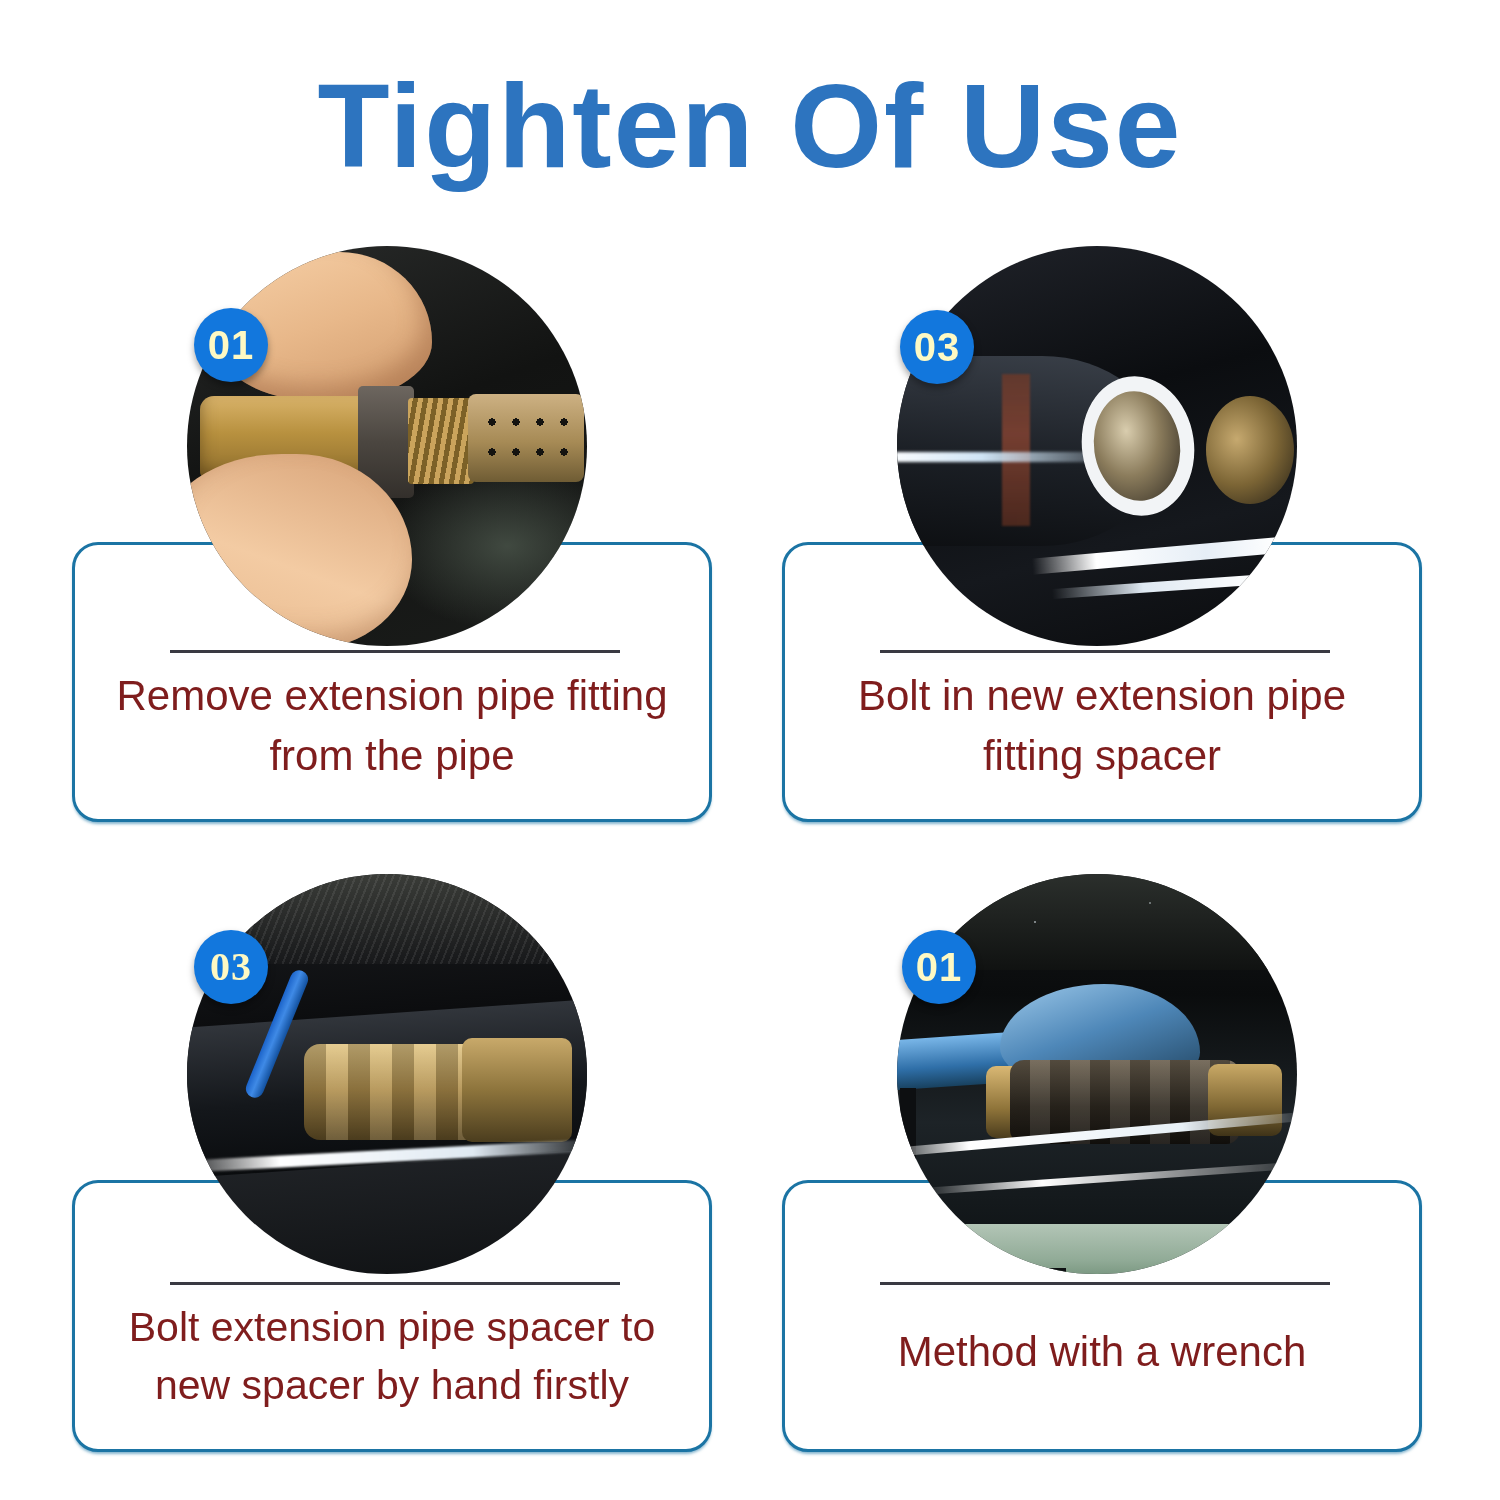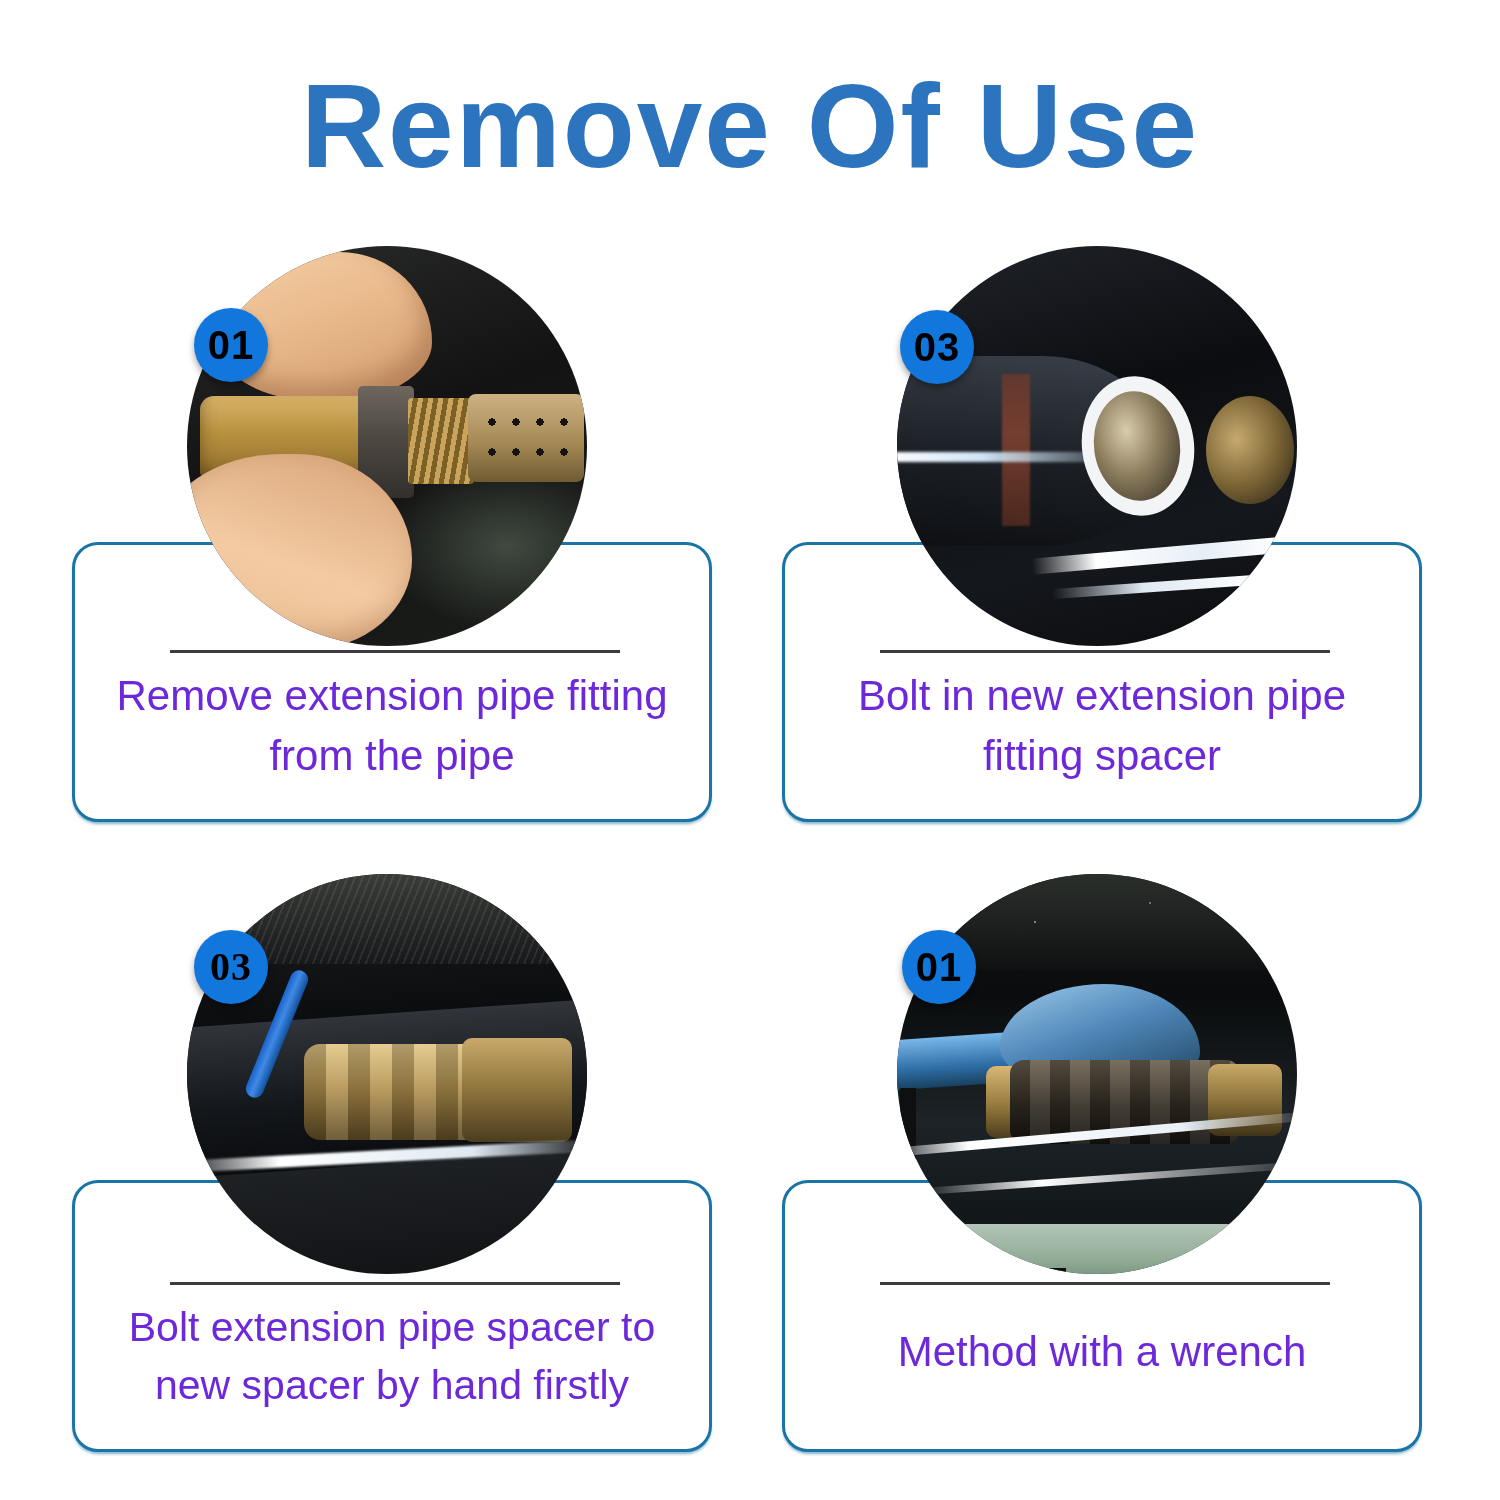--- a/index.html
+++ b/index.html
@@ -87,21 +87,21 @@
 
   
   .badge {
     position: absolute;
     left: 122px;
     top: 62px;
     width: 74px;
     height: 74px;
     border-radius: 50%;
     background: #1277dd;
-    color: #000000;
+    color: #fef9c3;
     font-size: 40px;
     font-weight: bold;
     line-height: 74px;
     text-align: center;
     z-index: 6;
     box-shadow: 0 4px 7px rgba(0,0,0,0.35);
     letter-spacing: 1px;
   }
   .step-2 .badge { left: 118px; top: 64px; }
   .step-3 .badge { left: 122px; top: 56px; font-family: Liberation Serif, serif; }
@@ -109,21 +109,21 @@
 
   
   .caption {
     position: absolute;
     left: 24px;
     top: 420px;
     width: 592px;
     text-align: center;
     font-size: 42px;
     line-height: 1.42;
-    color: #6d28d9;
+    color: #7f1d1d;
     z-index: 5;
   }
   .step-3 .caption { top: 424px; font-size: 41px; }
   .step-4 .caption { top: 448px; }
 
   
 
   
   .photo-01 {
     background:
@@ -390,21 +390,21 @@
     position: absolute;
     left: 40px; top: 350px;
     width: 390px; height: 60px;
     background: linear-gradient(180deg, #cfe4d2 0%, #a8c6ae 60%, #7fa387 100%);
     opacity: .85;
   }
 </style>
 </head>
 <body>
 
-<div id="page-title">Remove Of Use</div>
+<div id="page-title">Tighten Of Use</div>
 
 <div class="step step-1">
   <div class="card"></div>
 
   <div class="photo-wrap">
     <div class="photo photo-01">
       <div class="p01-thumb-top"></div>
       <div class="p01-body"></div>
       <div class="p01-nut"></div>
       <div class="p01-thread"></div>

